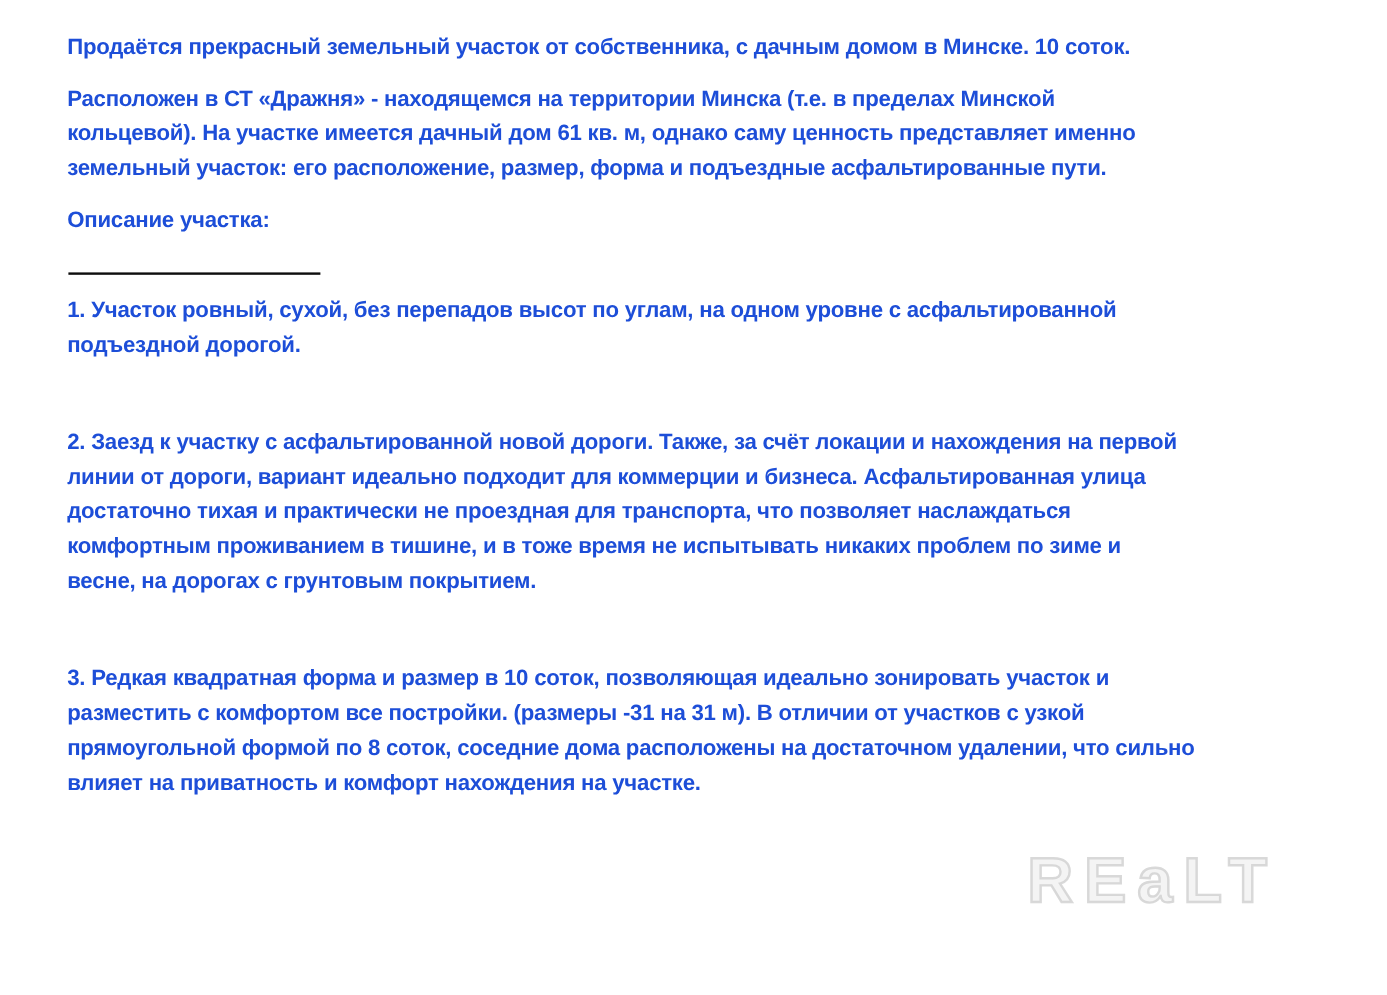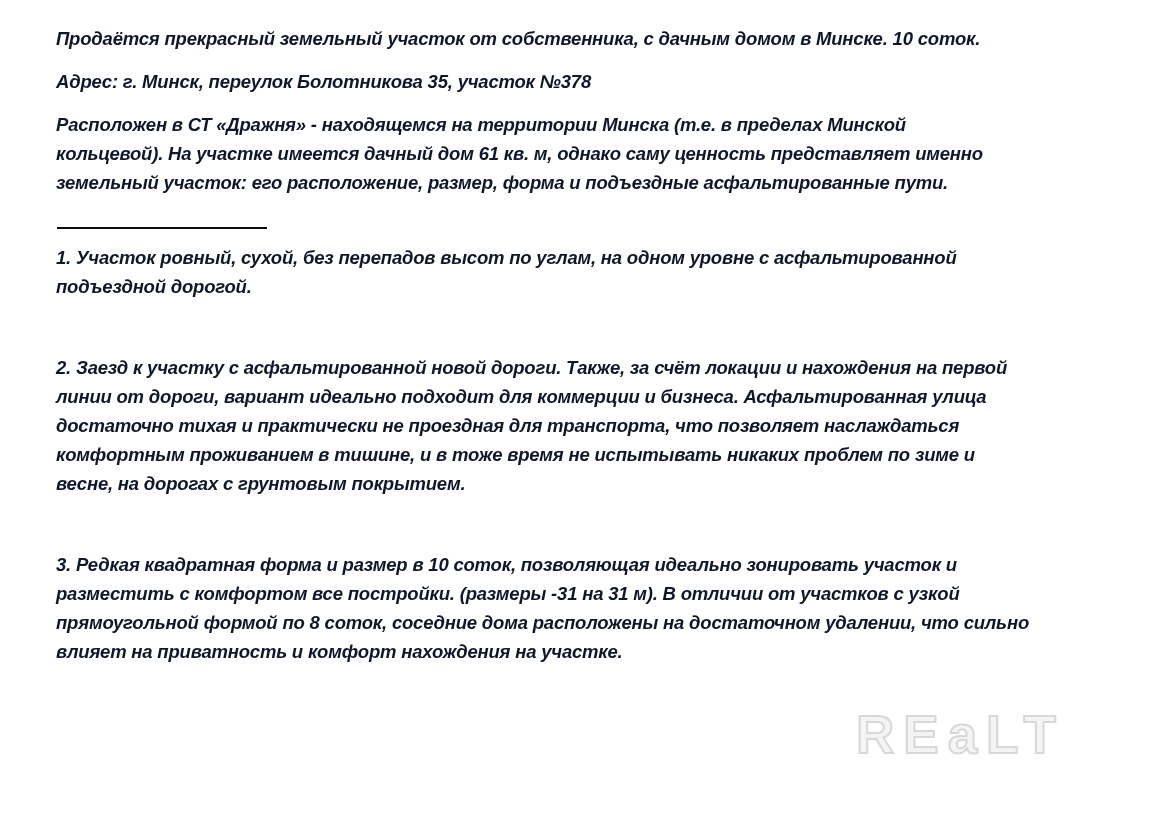--- a/index.html
+++ b/index.html
@@ -14,26 +14,25 @@
     position: relative;
     font-family: "Liberation Sans", sans-serif;
   }
   .doc {
     padding: 24px 20px 0 56px;
     position: relative;
     z-index: 1;
   }
   .doc p {
     margin: 0 0 14px 0;
-    font-style: italic;
     font-weight: 700;
     font-size: 18.5px;
     line-height: 29px;
     letter-spacing: -0.2px;
-    color: #0f172a;
+    color: #1d4ed8;
     white-space: pre;
   }
   .divider {
     width: 210px;
     height: 0;
     border-top: 2.5px solid #0d0d0d;
     margin: 30px 0 14px 1px;
   }
   .spaced {
     margin-top: 52px !important;
@@ -52,24 +51,24 @@
     -webkit-text-stroke: 2px rgba(208, 208, 208, 0.8);
     white-space: pre;
     pointer-events: none;
   }
 </style>
 </head>
 <body>
 
 <div class="doc">
   <p>Продаётся прекрасный земельный участок от собственника, с дачным домом в Минске. 10 соток.</p>
-  <p>Адрес: г. Минск, переулок Болотникова 35, участок №378</p>
   <p>Расположен в СТ «Дражня» - находящемся на территории Минска (т.е. в пределах Минской
 кольцевой). На участке имеется дачный дом 61 кв. м, однако саму ценность представляет именно
 земельный участок: его расположение, размер, форма и подъездные асфальтированные пути.</p>
+  <p>Описание участка:</p>
   <div class="divider"></div>
   <p>1. Участок ровный, сухой, без перепадов высот по углам, на одном уровне с асфальтированной
 подъездной дорогой.</p>
   <p class="spaced">2. Заезд к участку с асфальтированной новой дороги. Также, за счёт локации и нахождения на первой
 линии от дороги, вариант идеально подходит для коммерции и бизнеса. Асфальтированная улица
 достаточно тихая и практически не проездная для транспорта, что позволяет наслаждаться
 комфортным проживанием в тишине, и в тоже время не испытывать никаких проблем по зиме и
 весне, на дорогах с грунтовым покрытием.</p>
   <p class="spaced">3. Редкая квадратная форма и размер в 10 соток, позволяющая идеально зонировать участок и
 разместить с комфортом все постройки. (размеры -31 на 31 м). В отличии от участков с узкой

